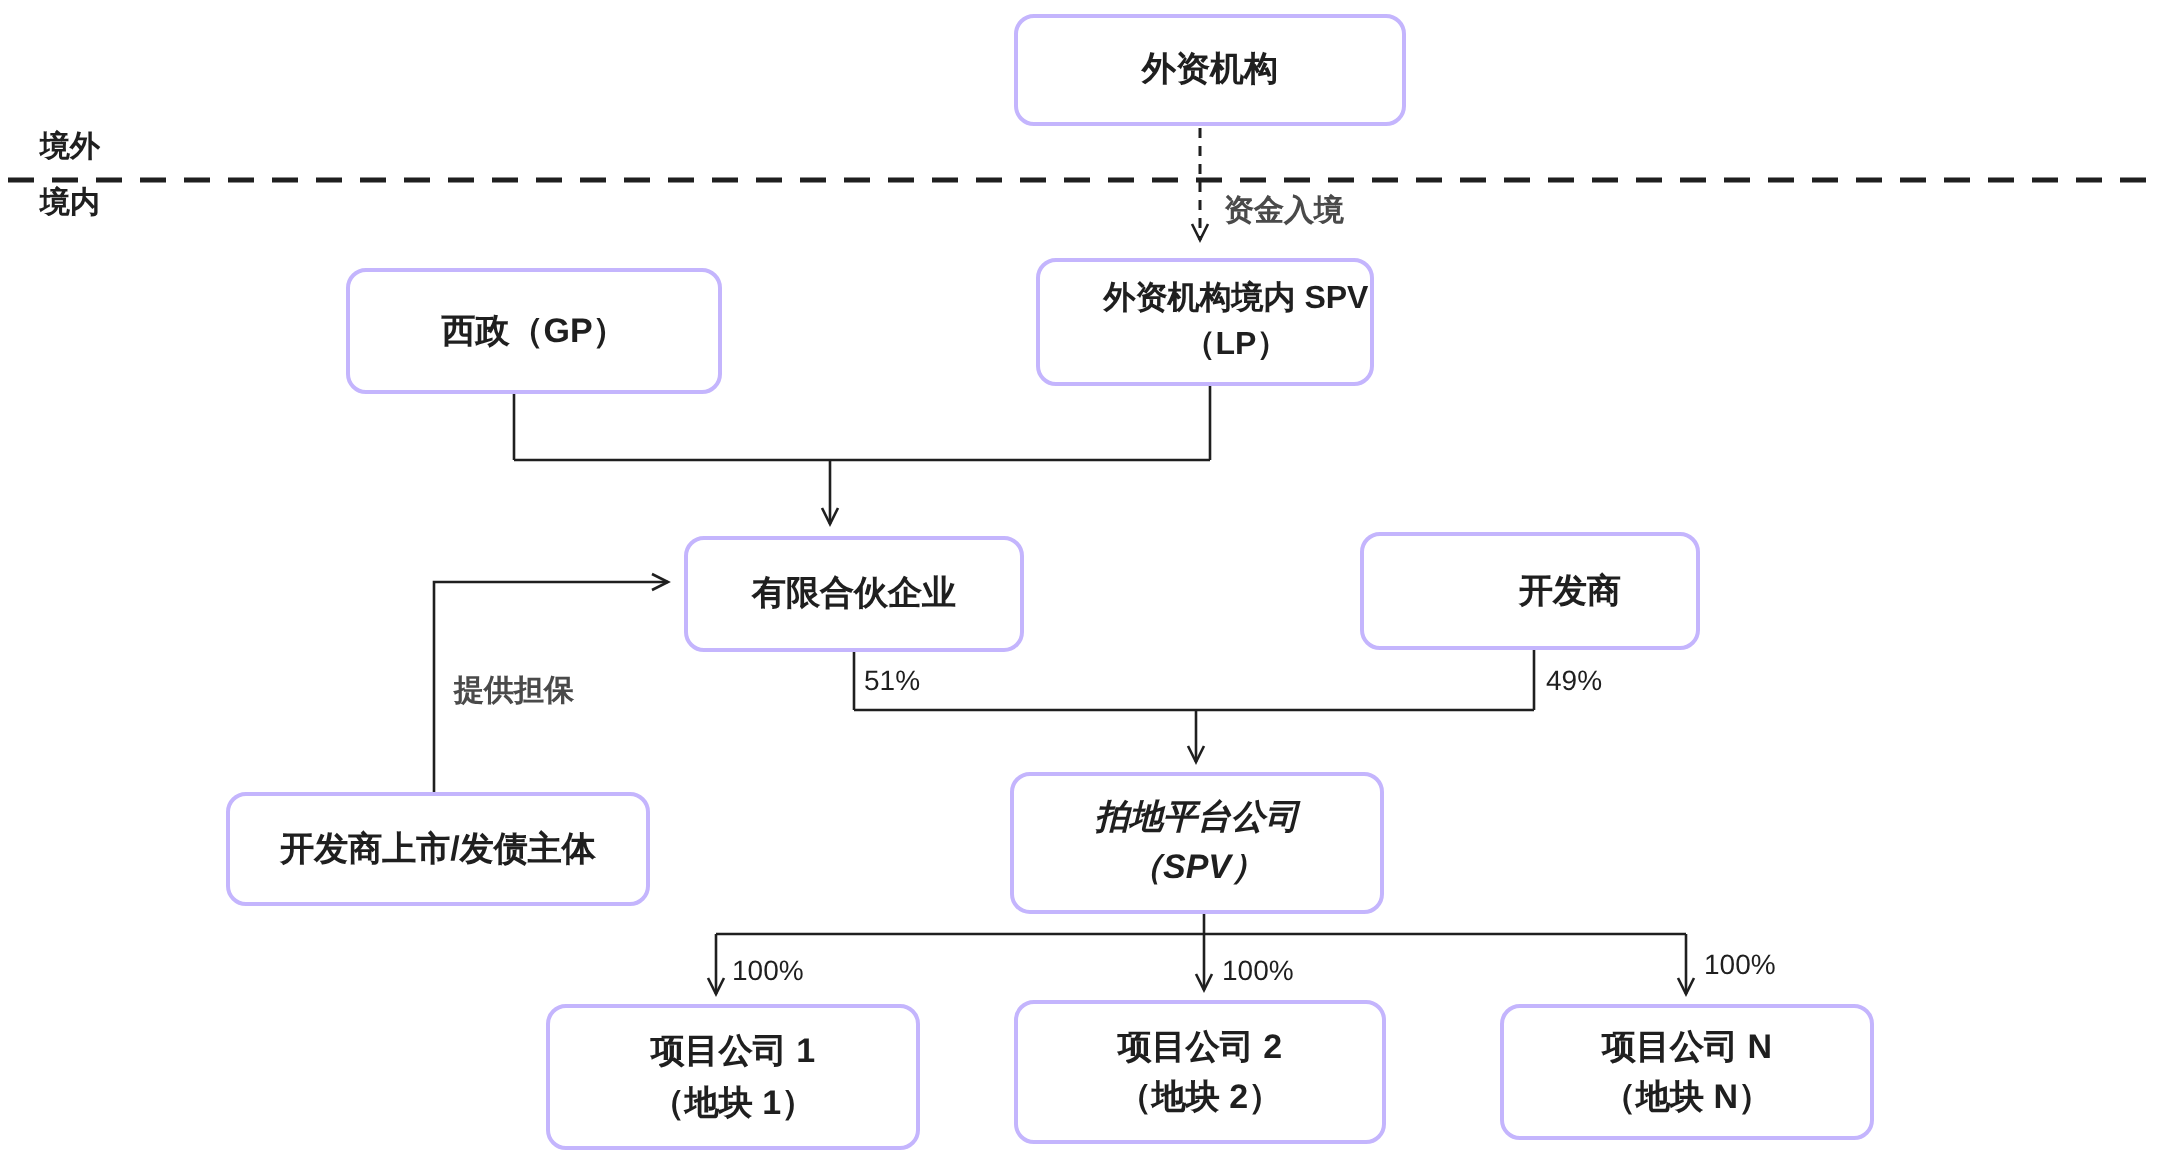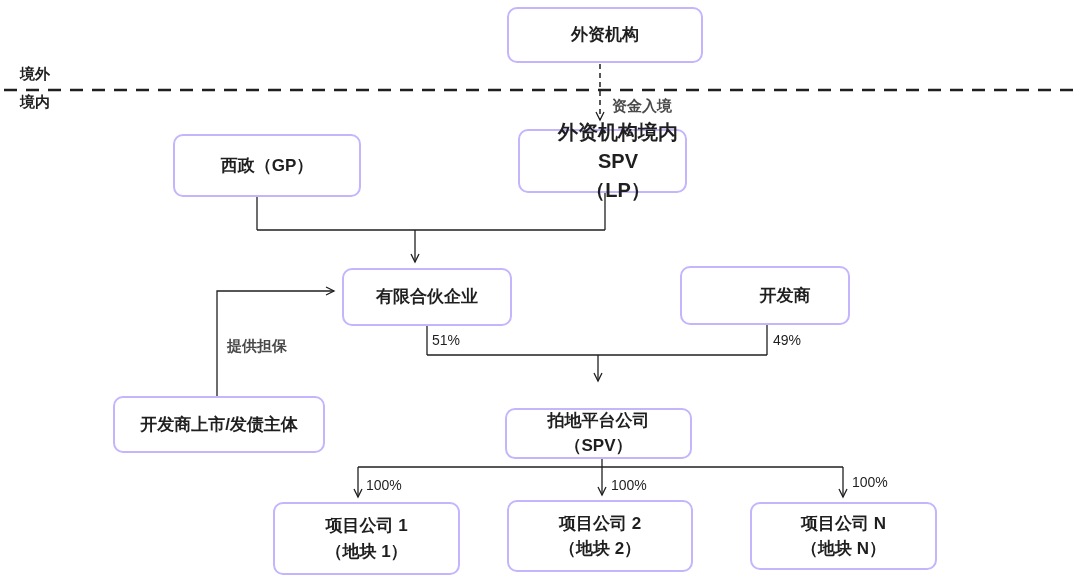--- a/index.html
+++ b/index.html
@@ -20,25 +20,25 @@
   #watermark{
     position:absolute;z-index:4;left:884px;top:506px;display:flex;align-items:center;gap:4px;
   }
   #watermark .wm-text{
     font-size:31px;font-weight:bold;letter-spacing:2px;
     color:#f2f2f2;-webkit-text-stroke:1.2px #b5b5b5;
   }
   
   #n-foreign-institution{left:507px;top:7px;width:196px;height:56px;}
   #n-xizheng-gp{left:173px;top:134px;width:188px;height:63px;}
-  #n-foreign-spv-lp{left:518px;top:129px;width:169px;height:64px;font-size:20px;line-height:1.45;padding-left:31px;}
+  #n-foreign-spv-lp{left:518px;top:129px;width:169px;height:64px;font-size:16px;line-height:1.45;padding-left:31px;}
   #n-limited-partnership{left:342px;top:268px;width:170px;height:58px;text-align:right;}
   #n-developer{left:680px;top:266px;width:170px;height:59px;padding-left:40px;}
   #n-developer-listco{left:113px;top:396px;width:212px;height:57px;}
-  #n-land-platform-spv{left:505px;top:408px;width:187px;height:51px;line-height:1.45;}
+  #n-land-platform-spv{left:505px;top:386px;width:187px;height:71px;line-height:1.45;font-style:italic;}
   #n-project-company-1{left:273px;top:502px;width:187px;height:73px;line-height:1.5;}
   #n-project-company-2{left:507px;top:500px;width:186px;height:72px;line-height:1.5;}
   #n-project-company-n{left:750px;top:502px;width:187px;height:68px;line-height:1.5;}
 </style>
 </head>
 <body>
 
 <div id="canvas">
 
   <svg id="wires" viewBox="0 0 1080 582" xmlns="http://www.w3.org/2000/svg">

